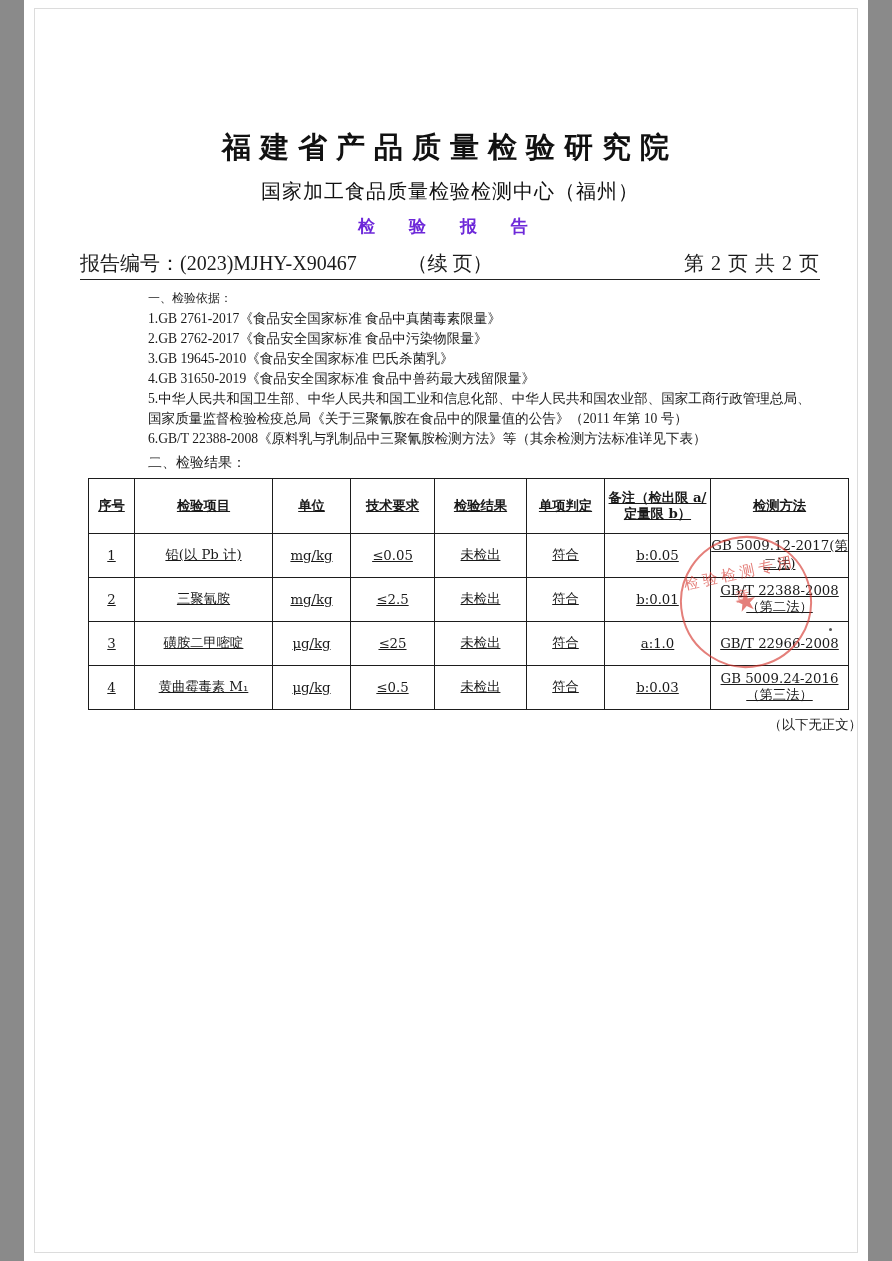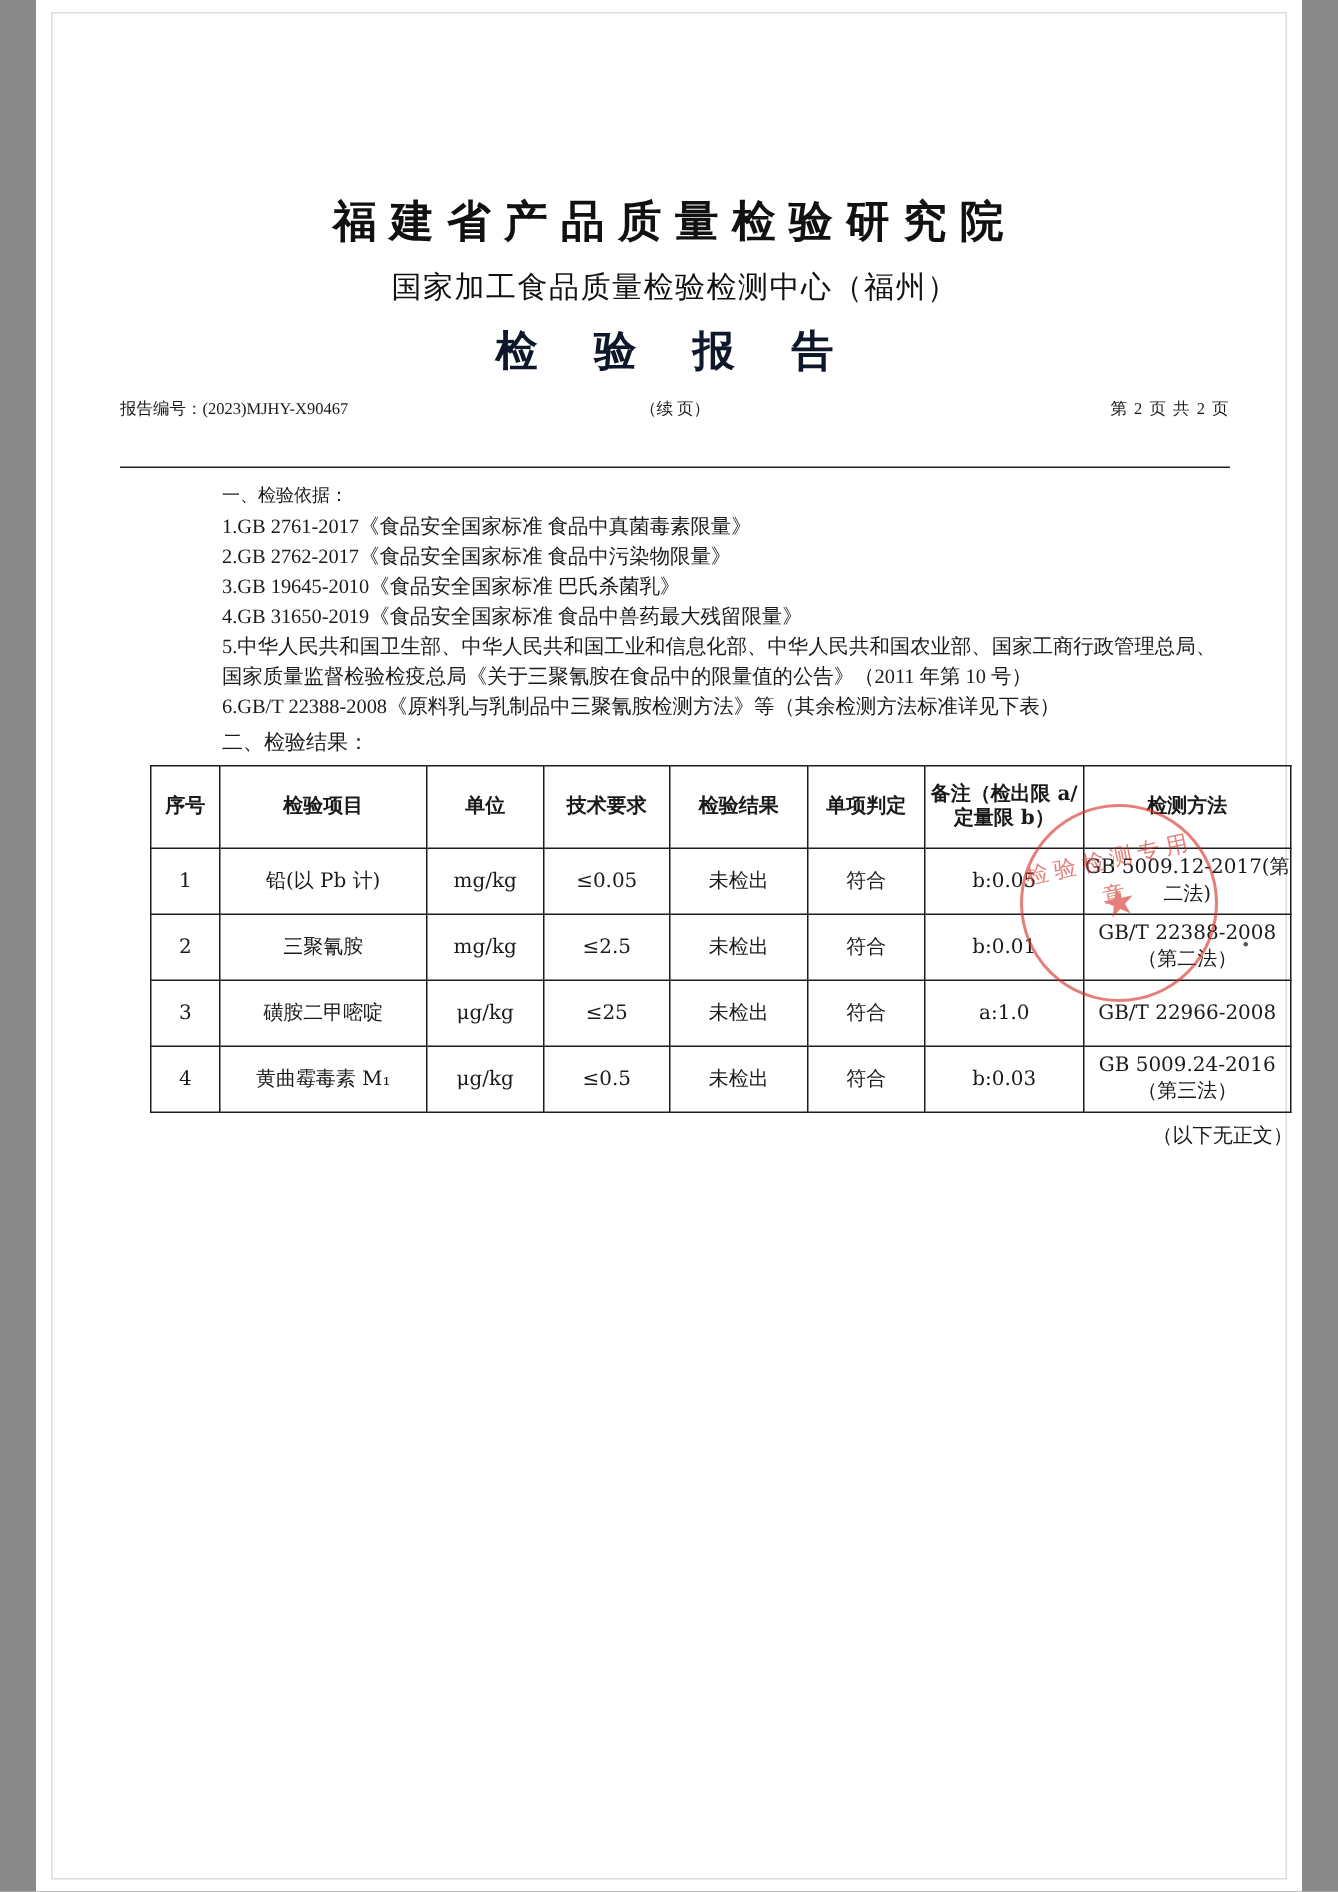--- a/index.html
+++ b/index.html
@@ -46,34 +46,34 @@
     text-align: center;
     font-size: 20px;
     font-weight: normal;
     letter-spacing: 1px;
     color: #111;
     margin: 0 0 10px 0;
     font-family: "DejaVu Serif", "Liberation Serif", serif;
   }
   .report-title {
     text-align: center;
-    font-size: 28px;
+    font-size: 17px;
     font-weight: bold;
     letter-spacing: 14px;
-    color: #0f172a;
+    color: #6d28d9;
     margin: 4px 0 12px 0;
     font-family: "DejaVu Serif", "Liberation Serif", serif;
   }
 
   .meta-row {
     position: relative;
     height: 26px;
-    font-size: 11px;
+    font-size: 20px;
     border-bottom: 1.6px solid #222;
-    padding-bottom: 20px;
+    padding-bottom: 3px;
     margin-bottom: 10px;
   }
   .meta-left { position: absolute; left: 0; top: 0; }
   .meta-center { position: absolute; left: 50%; transform: translateX(-50%); top: 0; }
   .meta-right { position: absolute; right: 0; top: 0; letter-spacing: 1px;}
 
   .basis-block {
     margin-left: 68px;
     margin-right: 6px;
     font-size: 13.6px;
@@ -87,23 +87,24 @@
 
   .results-heading {
     margin-left: 68px;
     font-size: 14px;
     margin-top: 4px;
     margin-bottom: 6px;
   }
 
   table.results {
     border-collapse: collapse;
-    margin-left: 20px;
+    margin-left: 8px;
     width: 760px;
     table-layout: fixed;
+    text-decoration: underline;
   }
   table.results th, table.results td {
     border: 1px solid #1d1d1d;
     text-align: center;
     vertical-align: middle;
     font-size: 13.3px;
     padding: 0;
     height: 43px;
     font-family: "DejaVu Serif", "Liberation Serif", serif;
   }

